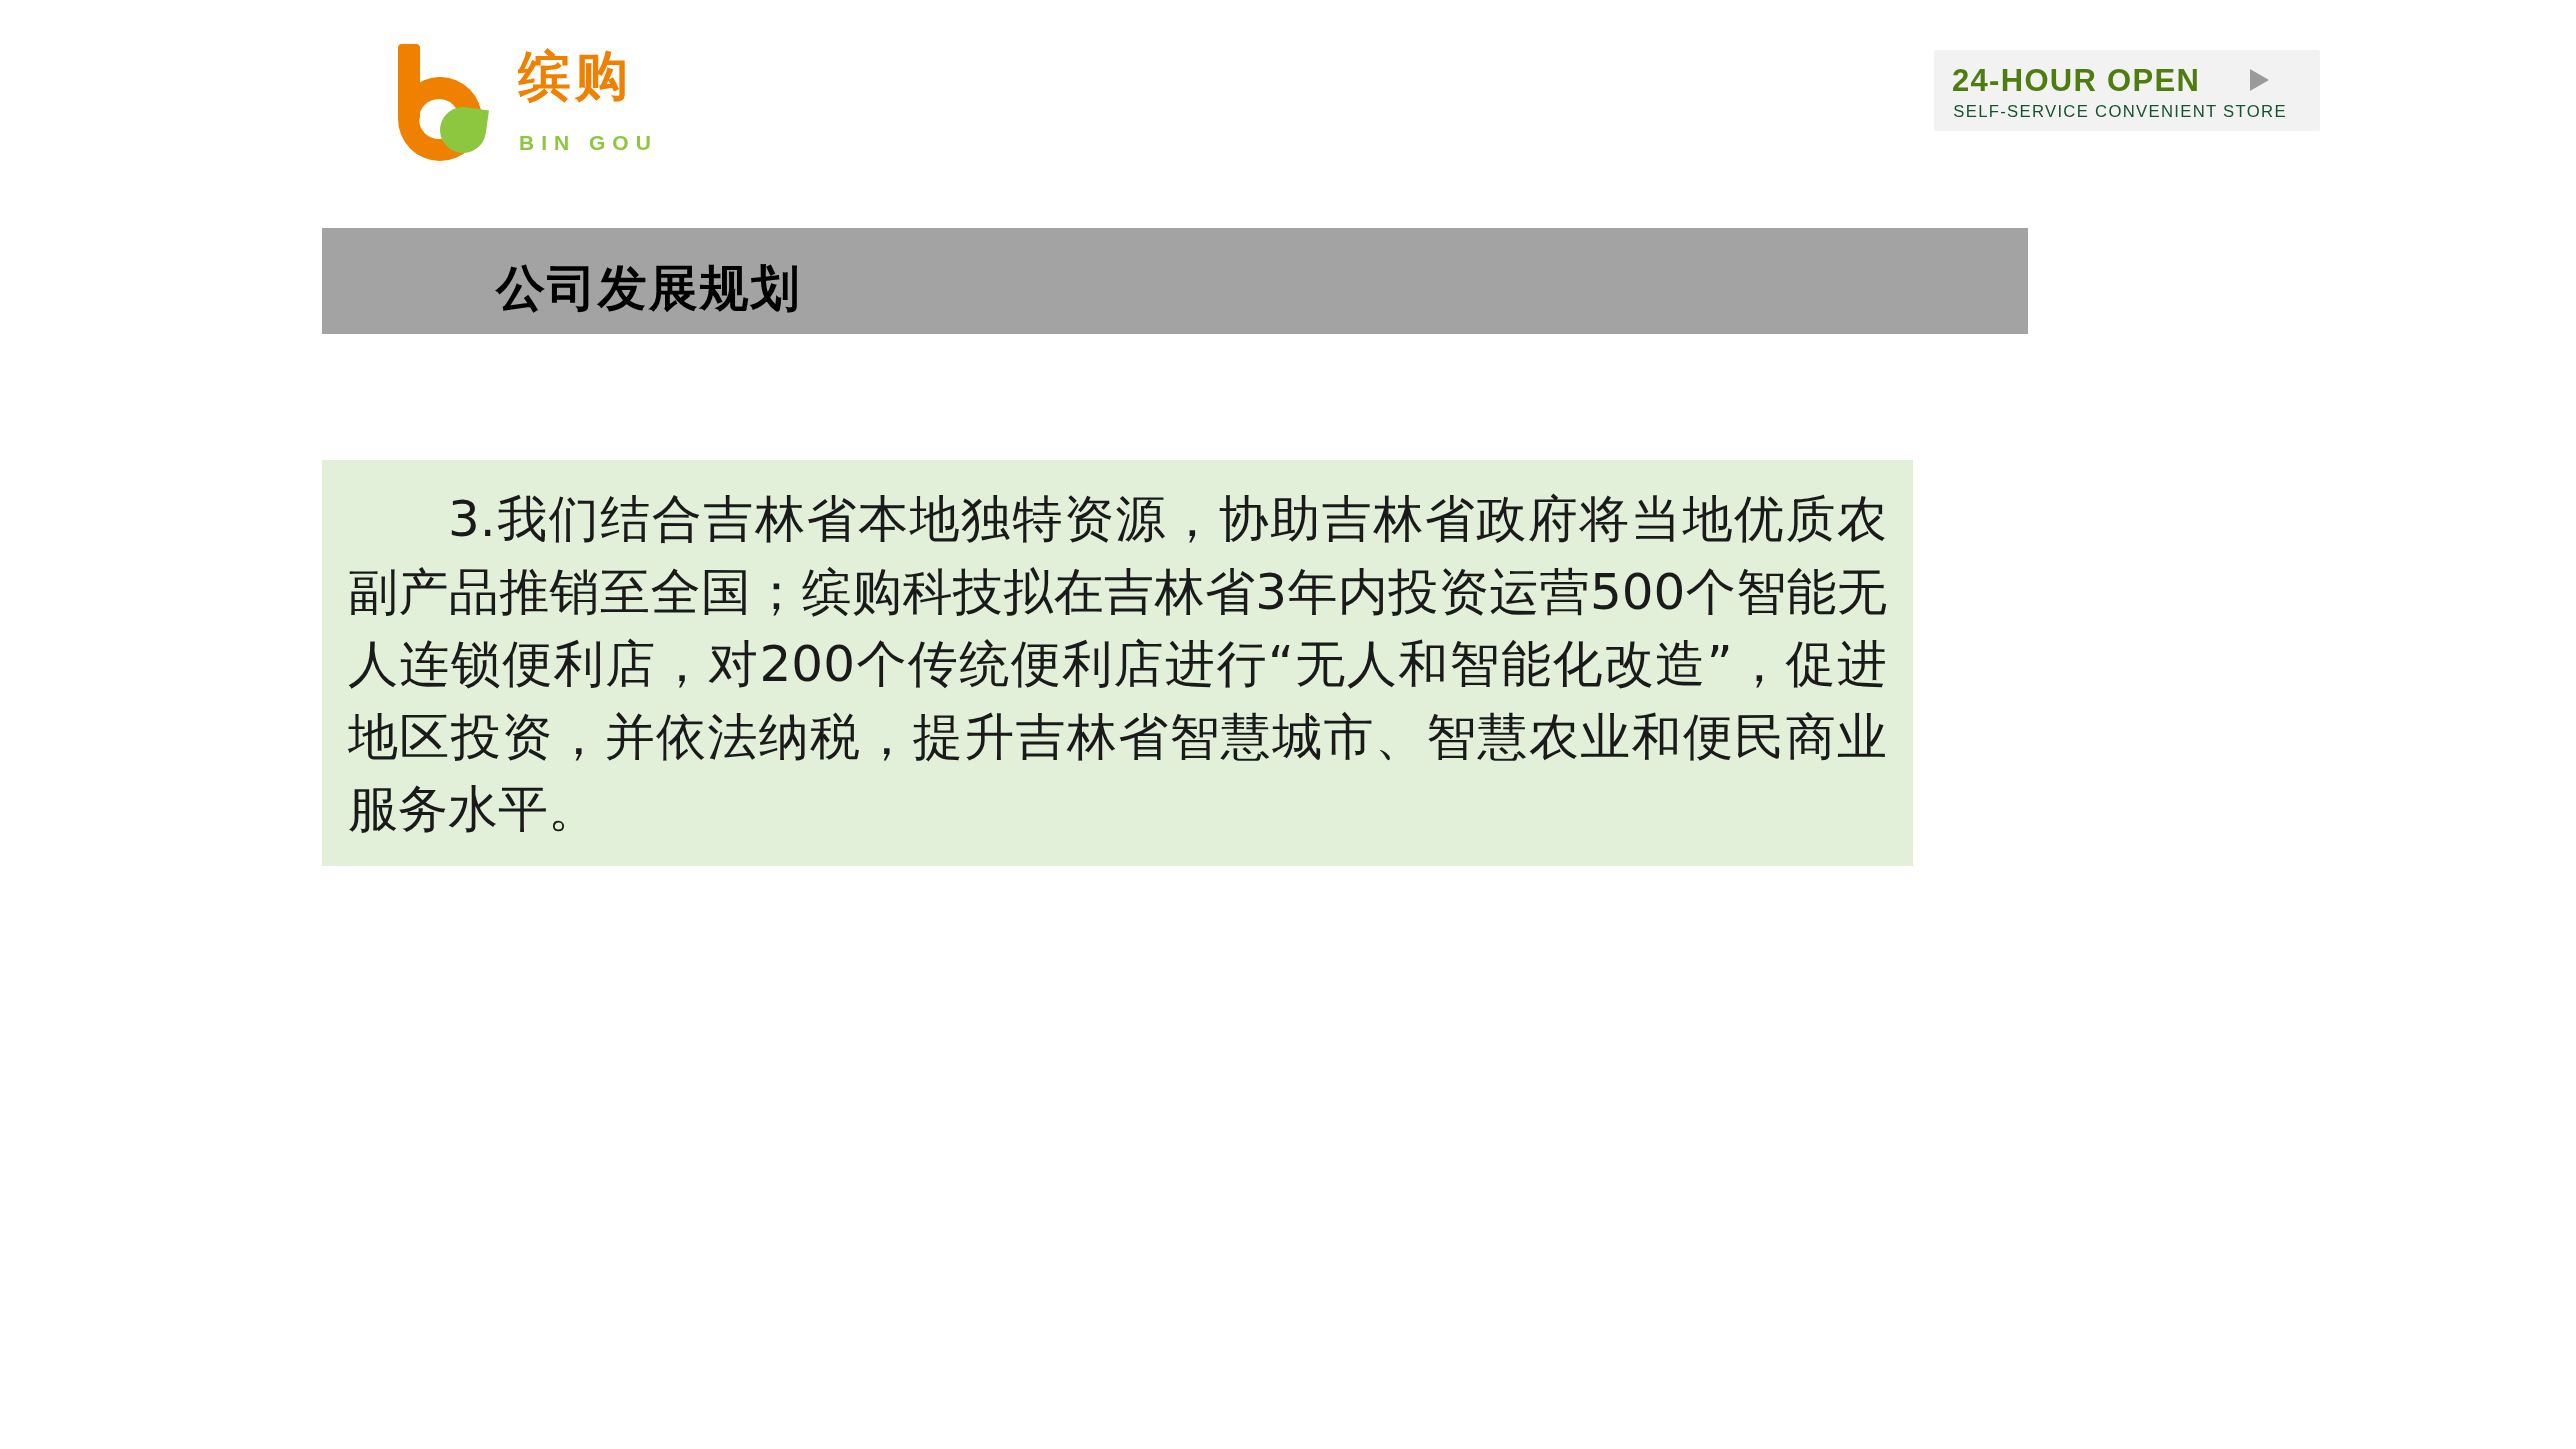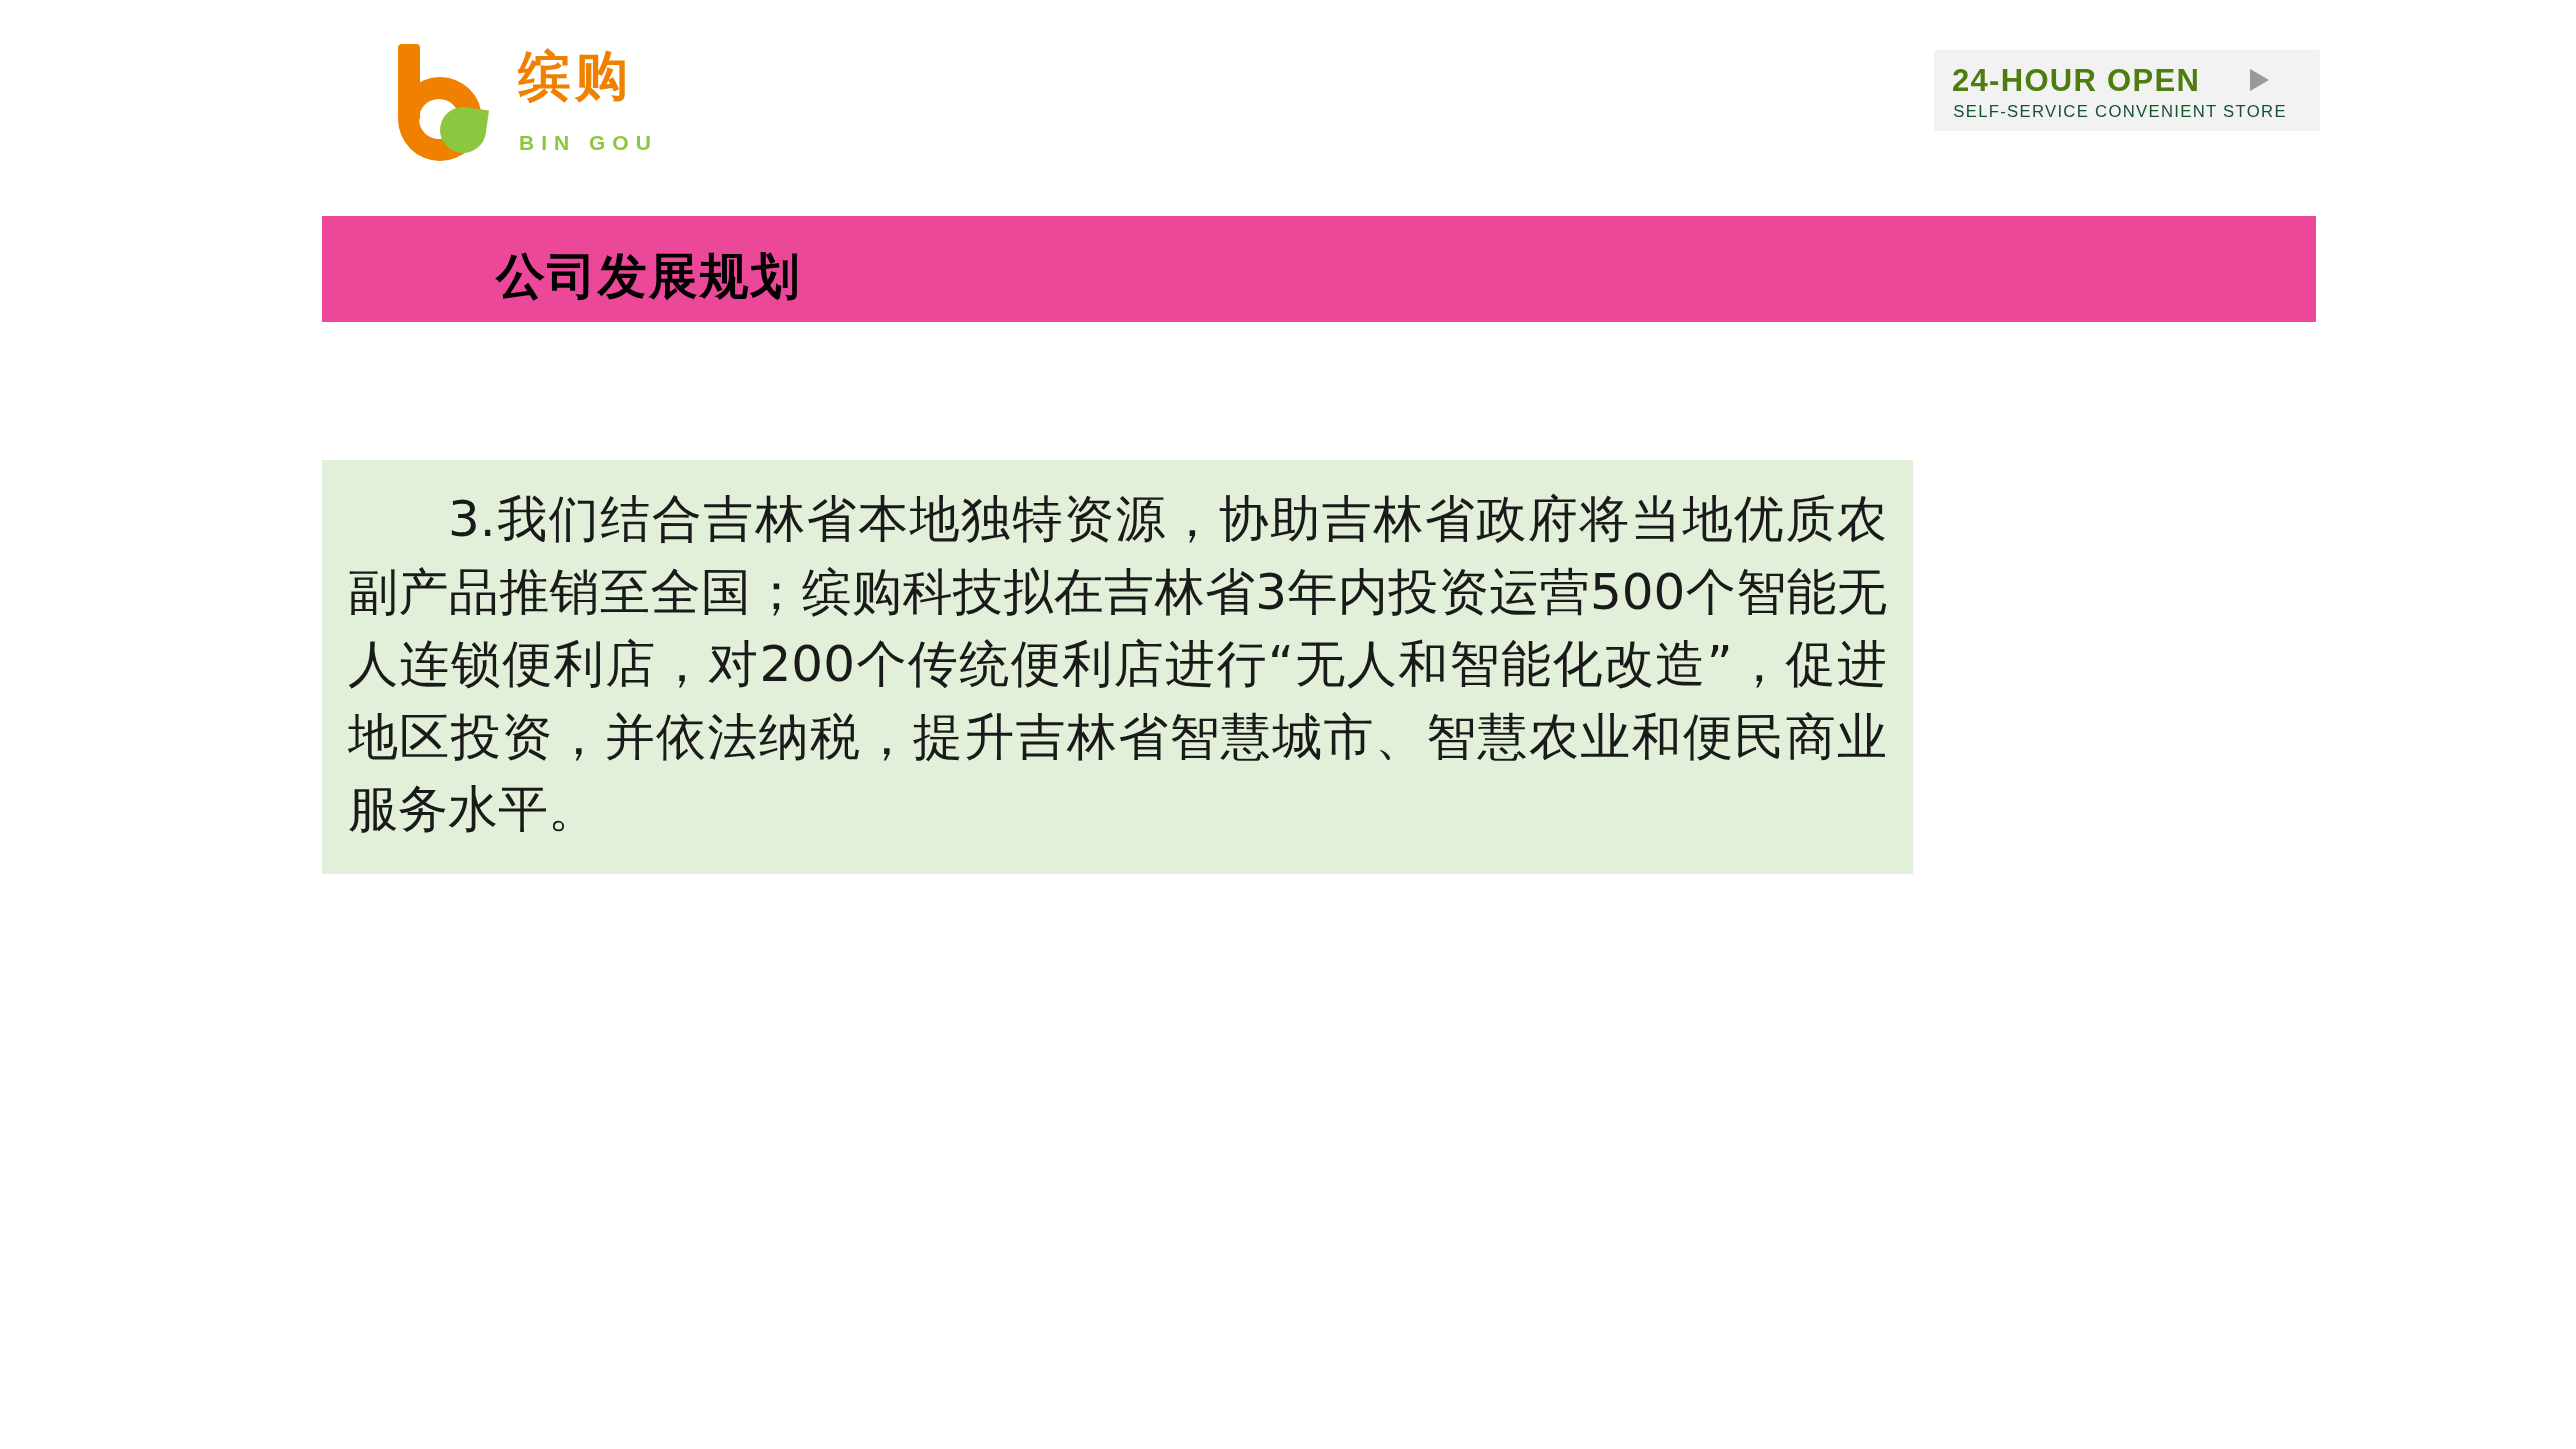--- a/index.html
+++ b/index.html
@@ -128,44 +128,44 @@
     font-size: 16.7px;
     color: #14532d;
     letter-spacing: 1.3px;
     white-space: nowrap;
   }
 
   
   #title-bar {
     position: absolute;
     left: 322px;
-    top: 216px;
-    width: 1994px;
+    top: 228px;
+    width: 1706px;
     height: 106px;
-    background: #ec4899;
+    background: #a3a3a3;
   }
   #title-text {
     position: absolute;
     left: 174px;
     top: 28px;
     font-size: 49px;
     font-weight: bold;
     color: #000000;
     letter-spacing: 1.9px;
     white-space: nowrap;
     font-family: "DejaVu Sans", "Liberation Sans", sans-serif;
   }
 
   
   #body-panel {
     position: absolute;
     left: 322px;
     top: 460px;
     width: 1591px;
-    padding: 23px 26px 28px 26px;
+    padding: 23px 26px 20px 26px;
     box-sizing: border-box;
     background: #E2EFD9;
   }
   #body-paragraph {
     font-size: 50px;
     line-height: 1.45;
     color: #1a1a1a;
     text-indent: 100px;
     text-align: justify;
     font-family: "DejaVu Sans", "Liberation Sans", sans-serif;

